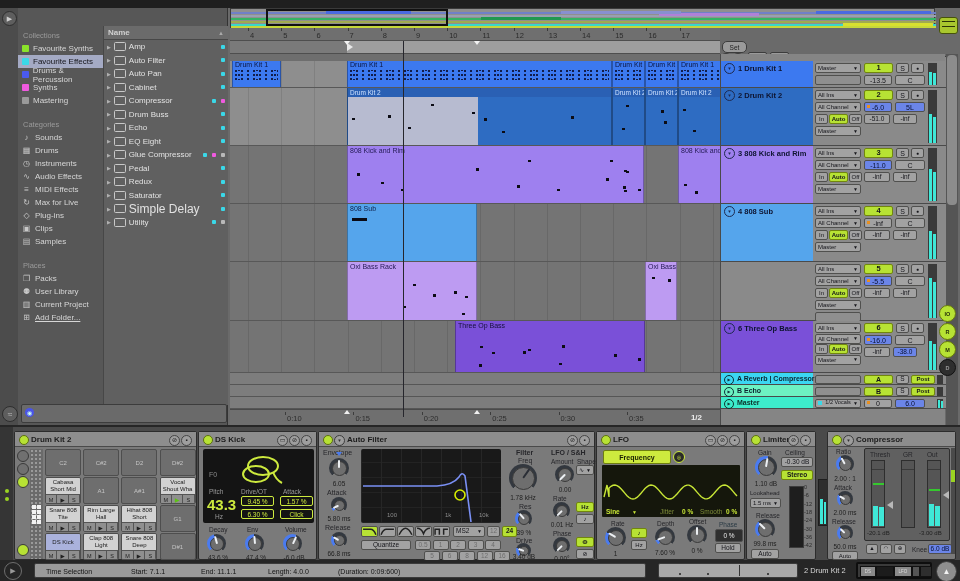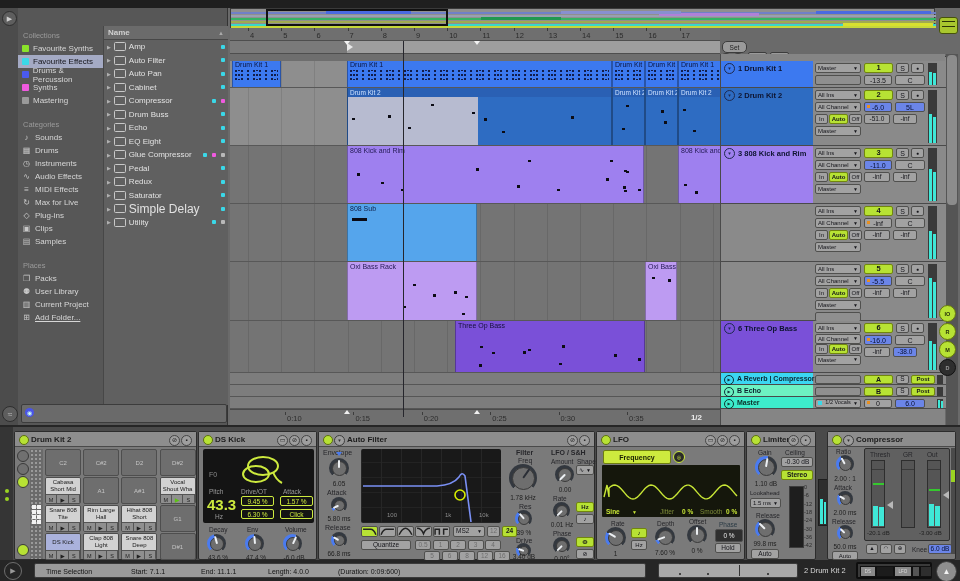--- a/index.html
+++ b/index.html
@@ -497,20 +497,24 @@
           <div class="abs vb blue" style="left: 143px; top: 14px; width: 28px; height: 10px; font-size: 7px;">-11.0</div>
           <div class="abs vb" style="left: 174px; top: 14px; width: 30px; height: 10px; font-size: 7px;">C</div>
           <div class="abs vb" style="left: 143px; top: 26px; width: 26px; height: 10px; font-size: 6.5px;">-inf</div>
           <div class="abs vb" style="left: 172px; top: 26px; width: 24px; height: 10px; font-size: 6.5px;">-inf</div>
           <div class="abs" style="left: 207px; top: 2px; width: 9px; height: 53px; background: rgb(58, 58, 58);">
             <div class="abs" style="left: 1px; bottom: 0px; width: 3px; height: 60.9867%; background: rgb(63, 232, 216);"></div>
             <div class="abs" style="left: 5px; bottom: 0px; width: 3px; height: 54.888%; background: rgb(63, 232, 216);"></div>
           </div>
         </div>
         <div class="abs" style="left: 0px; top: 150px; width: 225px; height: 58px; border-bottom: 1px solid rgb(74, 74, 74); box-sizing: border-box; background: rgb(138, 138, 138);">
+          <div class="abs" style="left: 0px; top: 0px; width: 92px; height: 100%; background: rgb(85, 165, 236);">
+            <div class="abs" style="left: 3px; top: 2px; width: 9px; height: 9px; border-radius: 50%; border: 1px solid rgb(30, 42, 80); font-size: 4.5px; color: rgb(30, 42, 80); display: flex; align-items: center; justify-content: center;">▼</div>
+            <div class="abs" style="left: 17px; top: 2.5px; font-size: 7.5px; font-weight: bold; color: rgb(14, 20, 48); white-space: nowrap;">4 808 Sub</div>
+          </div>
           <div class="abs vb dd" style="left: 94px; top: 2px; width: 46px; height: 10px; font-size: 6px;">
             <span>All Ins</span>
             <span style="font-size: 5px;">▼</span>
           </div>
           <div class="abs vb dd" style="left: 94px; top: 14px; width: 46px; height: 10px; font-size: 6px;">
             <span>All Channel</span>
             <span style="font-size: 5px;">▼</span>
           </div>
           <div class="abs vb" style="left: 94px; top: 26px; width: 13px; height: 10px; font-size: 6px;">In</div>
           <div class="abs vb act" style="left: 108px; top: 26px; width: 19px; height: 10px; font-size: 6px;">Auto</div>

